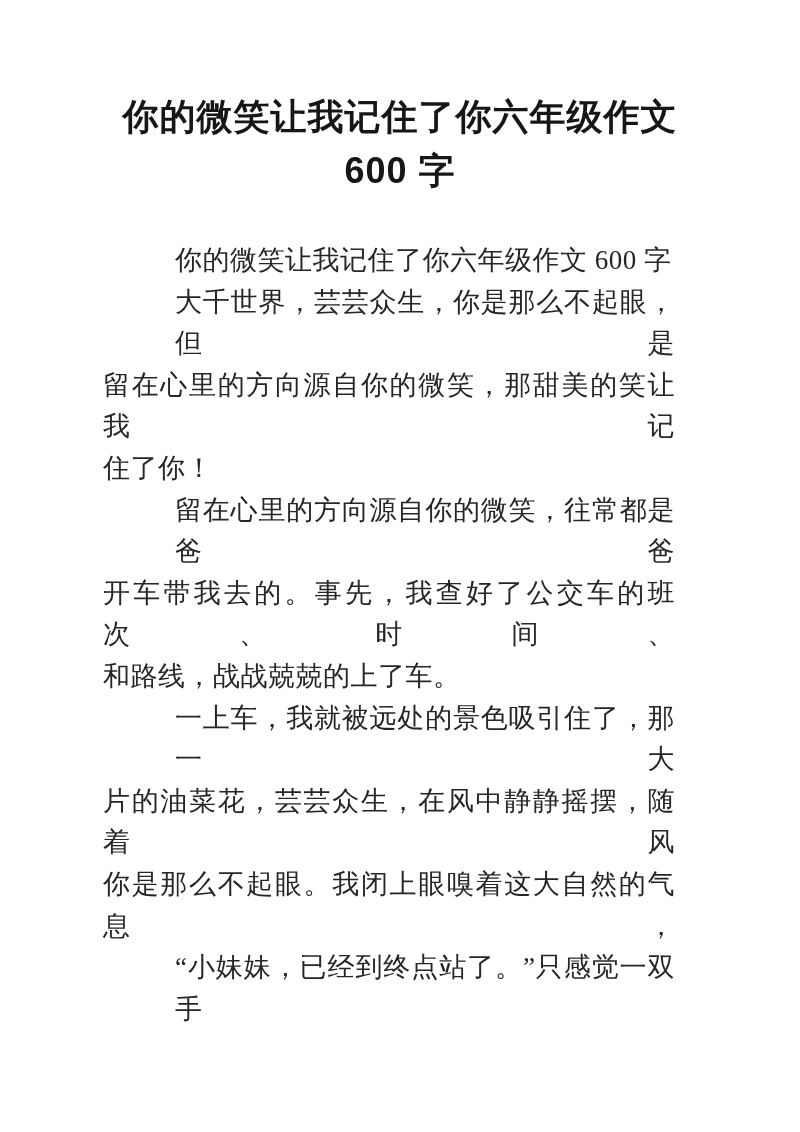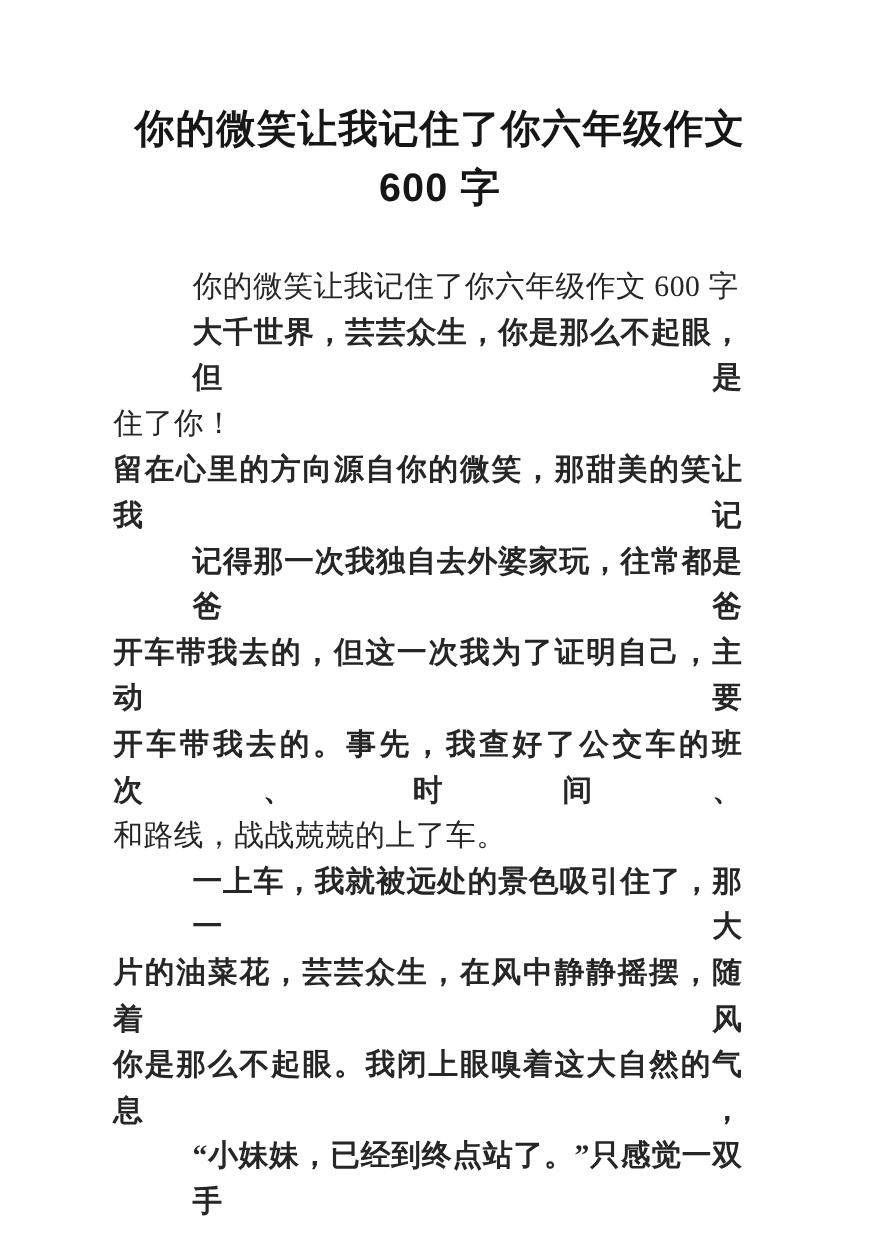--- a/index.html
+++ b/index.html
@@ -38,41 +38,39 @@
     color: #262626;
     letter-spacing: 0.5px;
   }
   .line {
     text-align: justify;
     white-space: nowrap;
   }
   .line.full {
     white-space: normal;
     text-align-last: justify;
-    font-weight: bold;
   }
   .line.indent {
     padding-left: 72px;
   }
 </style>
 </head>
 <body>
 
 <div class="page">
   <div class="title-block">
     <div>你的微笑让我记住了你六年级作文</div>
     <div>600 字</div>
   </div>
   <div class="article">
       <div class="line indent">你的微笑让我记住了你六年级作文 600 字</div>
       <div class="line indent full">大千世界，芸芸众生，你是那么不起眼，但是</div>
+      <div class="line full">留在心里的方向源自你的微笑，那甜美的笑让我记</div>
       <div class="line">住了你！</div>
-      <div class="line full">留在心里的方向源自你的微笑，那甜美的笑让我记</div>
-      <div class="line indent full">记得那一次我独自去外婆家玩，往常都是爸爸</div>
-      <div class="line full">开车带我去的，但这一次我为了证明自己，主动要</div>
+      <div class="line indent full">留在心里的方向源自你的微笑，往常都是爸爸</div>
       <div class="line full">开车带我去的。事先，我查好了公交车的班次、时间、</div>
       <div class="line">和路线，战战兢兢的上了车。</div>
       <div class="line indent full">一上车，我就被远处的景色吸引住了，那一大</div>
       <div class="line full">片的油菜花，芸芸众生，在风中静静摇摆，随着风</div>
       <div class="line full">你是那么不起眼。我闭上眼嗅着这大自然的气息，</div>
       <div class="line indent full">“小妹妹，已经到终点站了。”只感觉一双手</div>
     </div>
 </div>
 
 </body></html>

